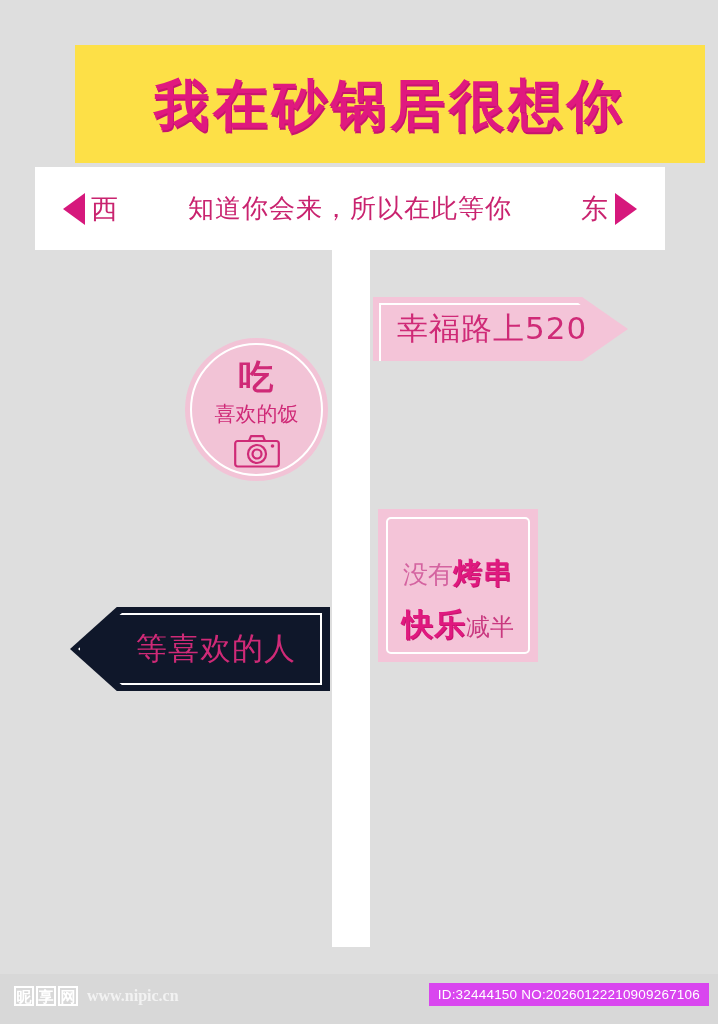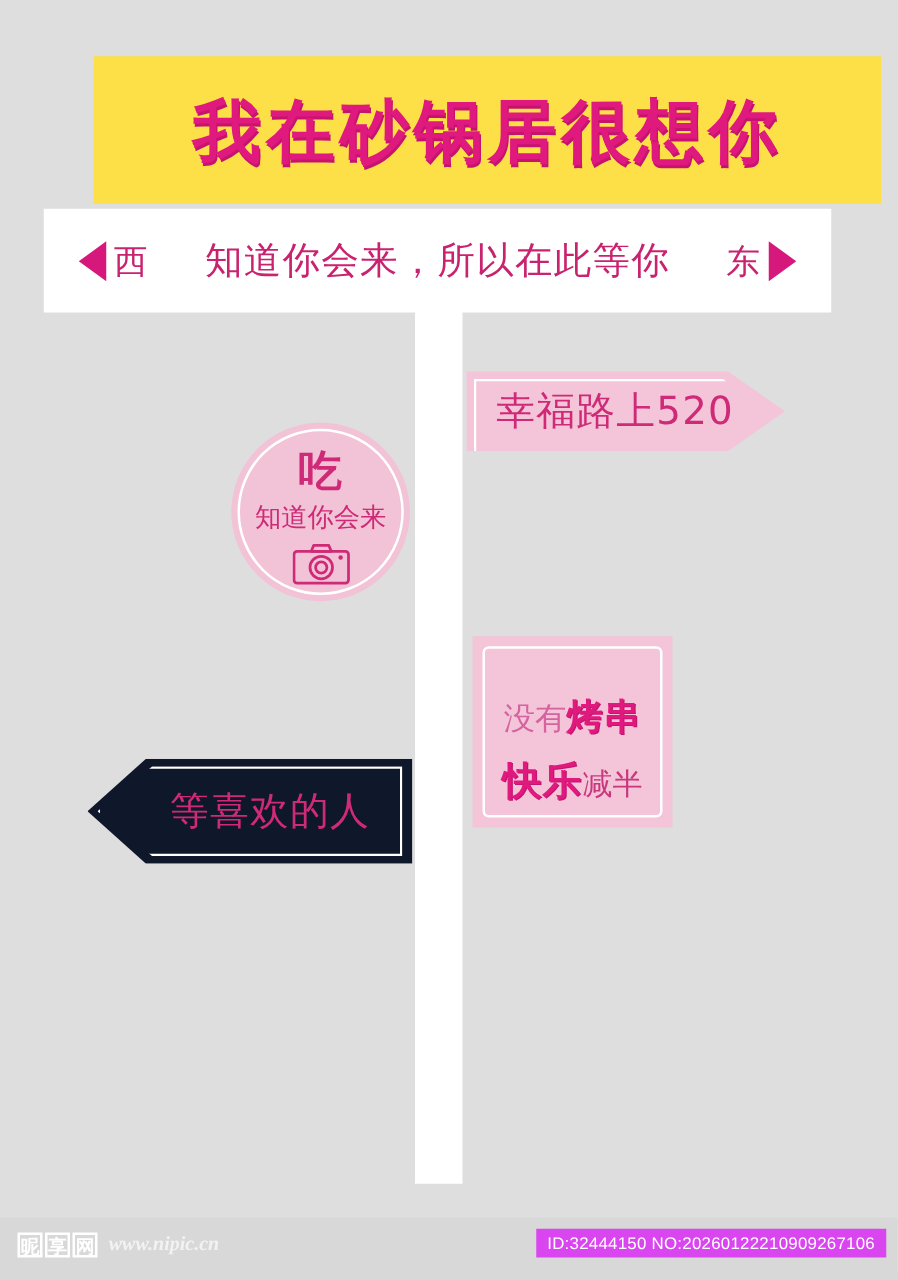--- a/index.html
+++ b/index.html
@@ -56,21 +56,21 @@
     border-top:16px solid transparent;
     border-bottom:16px solid transparent;
     border-left:22px solid #d6187c;
     margin-left:6px;
   }
   .dir-label{
     color:#c9236f;font-size:27px;letter-spacing:1px;
     font-family:"DejaVu Sans","Liberation Sans",sans-serif;
   }
   .board-mid-text{
-    color:#c9236f;font-size:30px;letter-spacing:1px;
+    color:#c9236f;font-size:26px;letter-spacing:1px;
     margin:0 34px;
     flex:1;text-align:center;
     font-family:Liberation Sans, sans-serif;
   }
 
   
   .arrow-right{
     position:absolute;left:373px;top:297px;width:255px;height:64px;
     background:#f4c4d8;
     clip-path:polygon(0 0, 82% 0, 100% 50%, 82% 100%, 0 100%);
@@ -173,21 +173,21 @@
     color:#ffffff;
     font-size:15px;
     line-height:18px;
     width:20px;height:20px;
     text-align:center;
     font-weight:bold;
     font-family:"DejaVu Sans","Liberation Sans",sans-serif;
     box-sizing:border-box;
   }
   .wm-url{
-    color:#f2f2f2;font-size:16px;font-style:italic;font-weight:bold;
+    color:#f2f2f2;font-size:16px;font-weight:bold;
     font-family:"Liberation Serif",serif;
   }
   .idbadge{
     position:absolute;right:9px;top:9px;
     background:#d946ef;
     color:#ffffff;
     font-size:13.5px;
     padding:4px 9px;
     font-family:"Liberation Sans",sans-serif;
     letter-spacing:0.2px;
@@ -216,21 +216,21 @@
   </div>
 
   <div class="arrow-right">
     <div class="inner-border"></div>
     <div class="txt">幸福路上520</div>
   </div>
 
   <div class="circle-sign">
     <div class="ring"></div>
     <div class="big">吃</div>
-    <div class="small">知道你会来</div>
+    <div class="small">喜欢的饭</div>
     <div class="cam">
       <svg width="46" height="34" viewBox="0 0 46 34" fill="none">
         <rect x="1.2" y="7" width="43.6" height="25.5" rx="2.5" stroke="#cf2a77" stroke-width="2.2"></rect>
         <path d="M15 7 L17 2.2 L29 2.2 L31 7 Z" stroke="#cf2a77" stroke-width="2.2" fill="none" stroke-linejoin="round"></path>
         <circle cx="23" cy="20" r="9" stroke="#cf2a77" stroke-width="2.2" fill="none"></circle>
         <circle cx="23" cy="20" r="4.5" stroke="#cf2a77" stroke-width="2.2" fill="none"></circle>
         <circle cx="38.5" cy="12" r="1.8" fill="#cf2a77"></circle>
       </svg>
     </div>
   </div>

